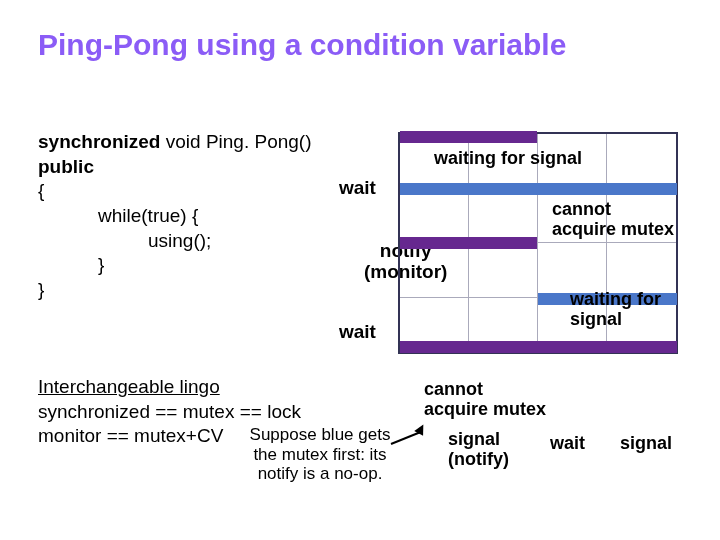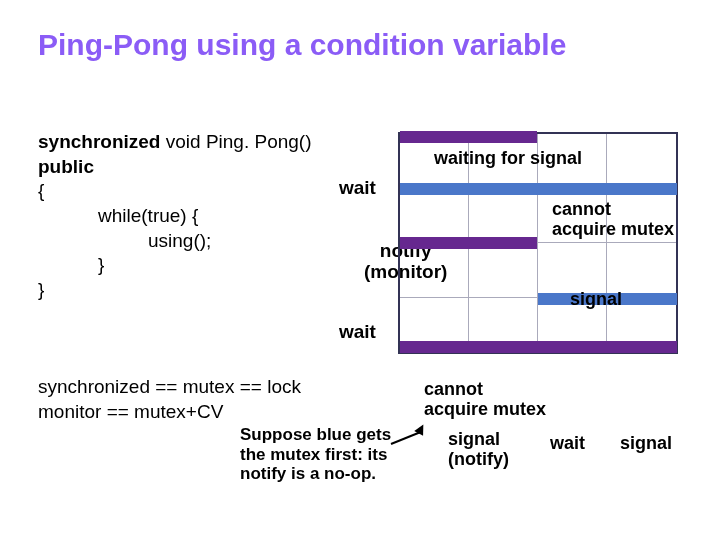--- a/index.html
+++ b/index.html
@@ -34,22 +34,22 @@
     color: #000;
     line-height: 1.3;
   }
   .lingo-title { text-decoration: underline; }
   .footnote {
     position: absolute;
     top: 425px;
     left: 240px;
     width: 160px;
     font-size: 17px;
-    font-weight: bold;
-    text-align: left;
+    font-weight: normal;
+    text-align: center;
     line-height: 1.15;
   }
   .mid-labels {
     position: absolute;
     font-size: 19px;
     font-weight: bold;
     text-align: center;
     line-height: 1.1;
   }
   .lbl-wait1 { top: 178px; left: 339px; }
@@ -146,20 +146,21 @@
   </div>
   <div><span class="bold">public</span></div>
   <div>{</div>
   <div style="padding-left:60px">while(true) {</div>
   <div style="padding-left:110px">using();</div>
   <div style="padding-left:60px">}</div>
   <div>}</div>
 </div>
 
 <div class="lingo-block">
+  <div class="lingo-title">Interchangeable lingo</div>
   <div>synchronized == mutex == lock</div>
   <div>monitor == mutex+CV</div>
 </div>
 
 <div class="footnote">Suppose blue gets the mutex first: its notify is a no-op.</div>
 
 <div class="mid-labels lbl-wait1">wait</div>
 <div class="mid-labels lbl-notify">
   <div>notify</div>
   <div>(monitor)</div>
@@ -190,20 +191,21 @@
 <div class="bar bar-purple-mid"></div>
 <div class="bar bar-blue-bottom"></div>
 <div class="bar bar-purple-bottom"></div>
 
 <div class="g-label g-waiting-top">waiting for signal</div>
 <div class="g-label g-cannot-right">
   <div>cannot</div>
   <div>acquire mutex</div>
 </div>
 <div class="g-label g-waiting-right">
+  <div>waiting for</div>
   <div>signal</div>
 </div>
 <div class="g-label g-cannot-bottom">
   <div>cannot</div>
   <div>acquire mutex</div>
 </div>
 <div class="g-label g-signal">
   <div>signal</div>
   <div>(notify)</div>
 </div>

